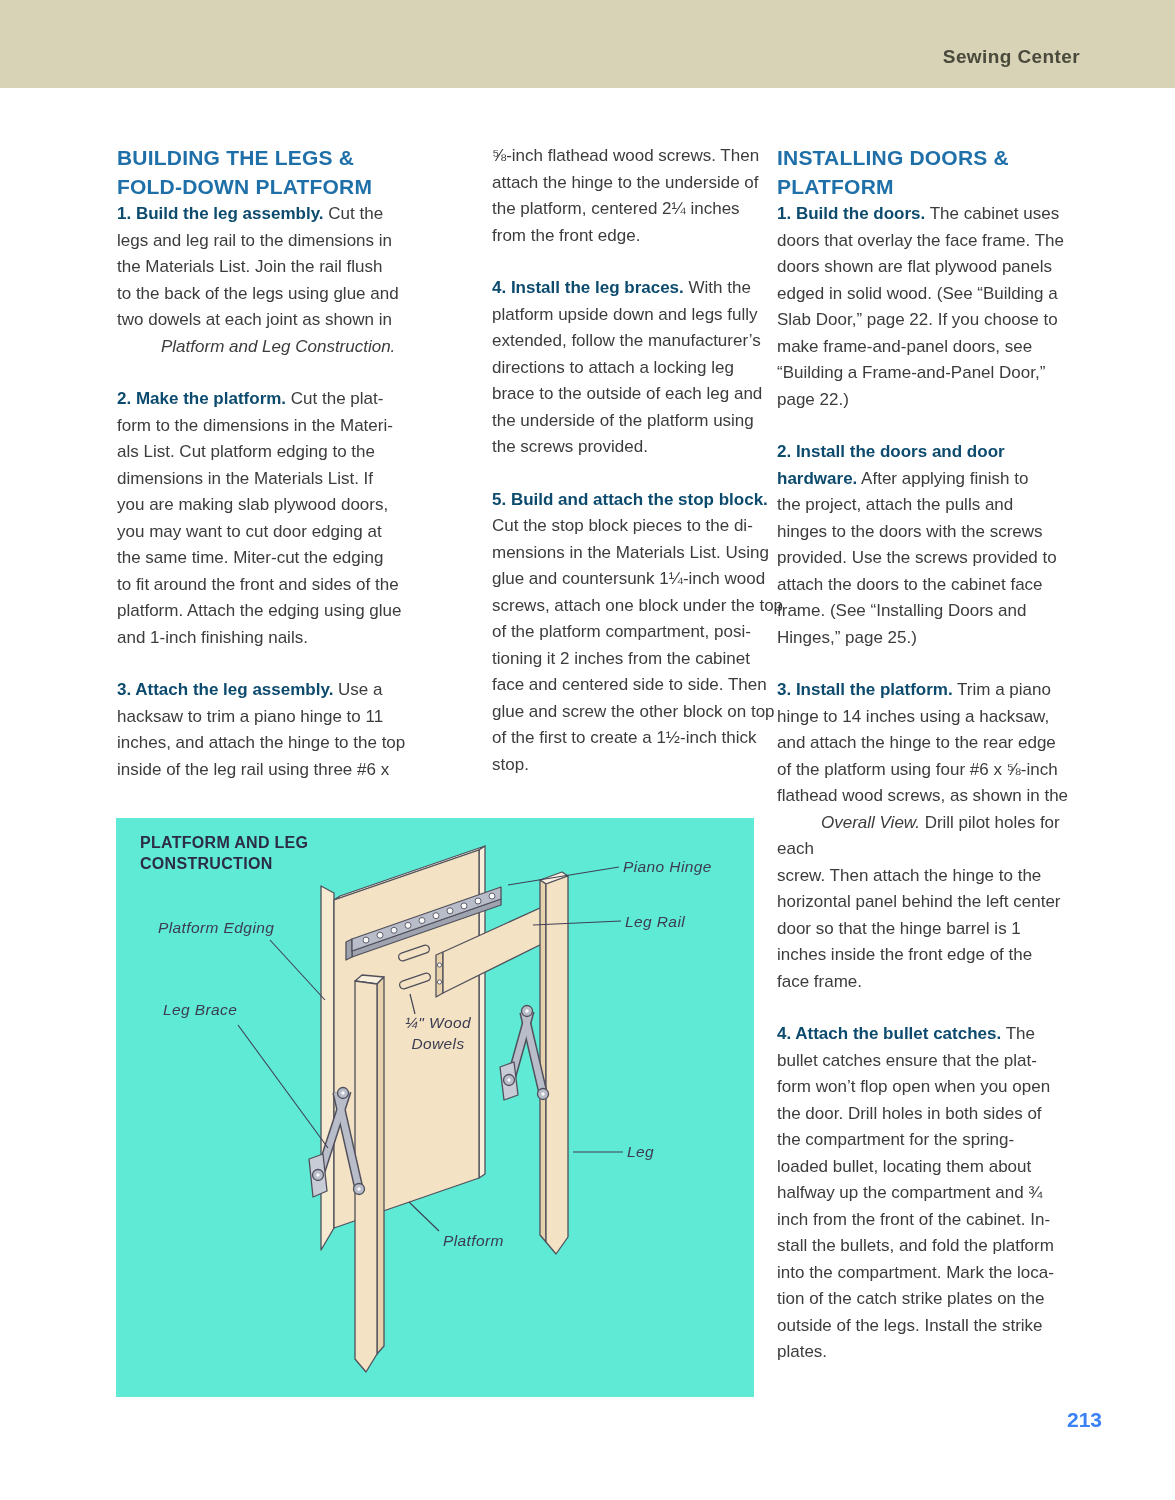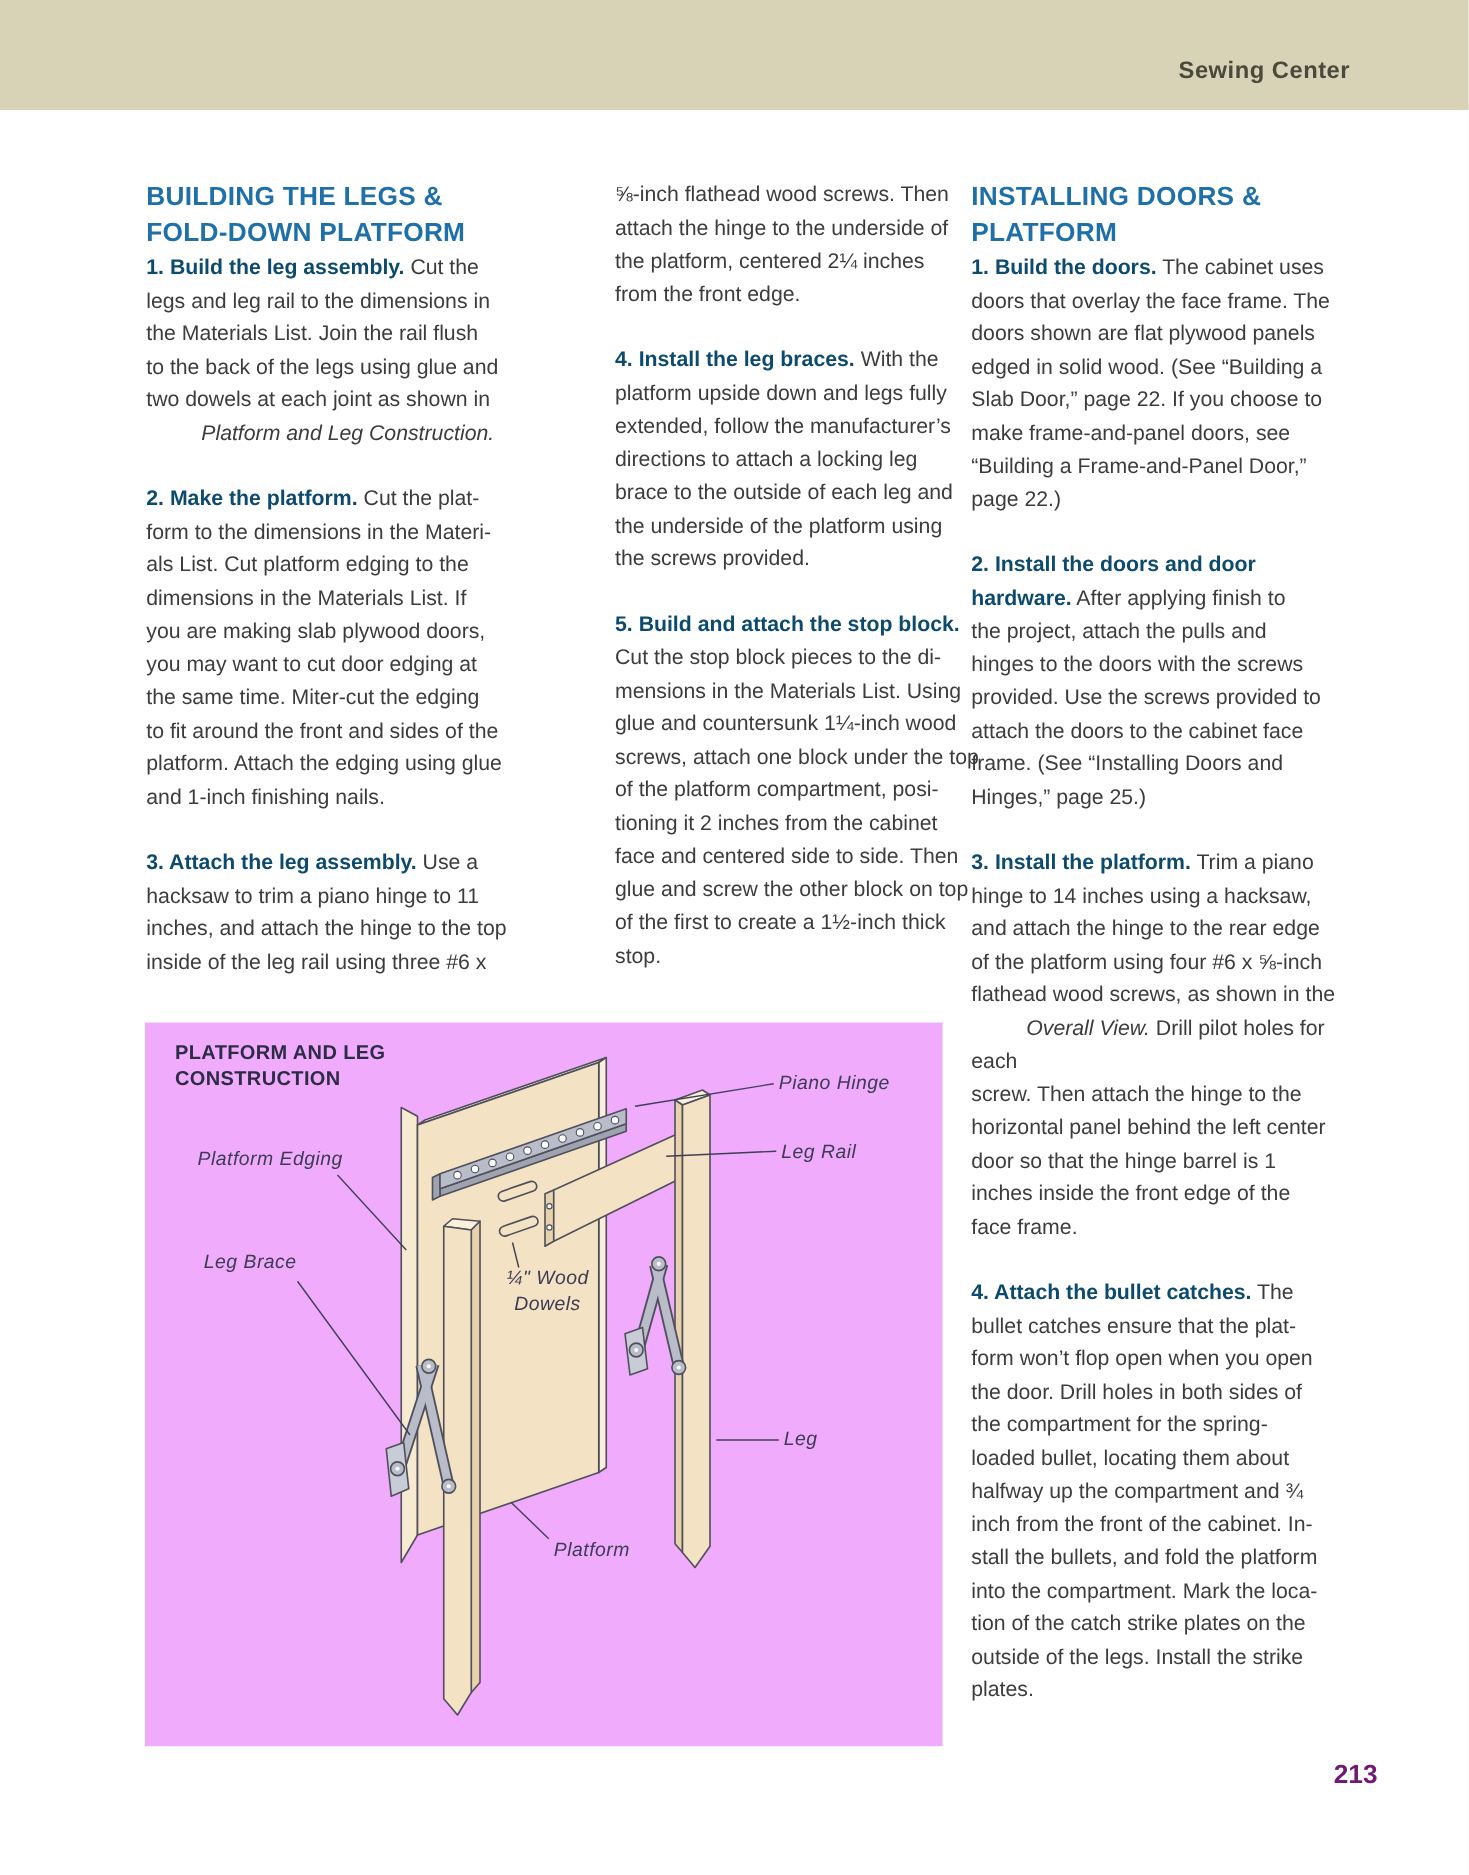--- a/index.html
+++ b/index.html
@@ -10,34 +10,34 @@
         color:#4a4a3c;letter-spacing:.4px;}
   .col{position:absolute;top:143px;font-size:17px;line-height:26.5px;color:#3c3c3c;}
   .col-left{left:117px;width:318px;}
   .col-mid{left:444px;width:318px;margin-left:48px;}
   .col-right{left:777px;width:318px;}
   .heading{font-size:21px;line-height:29px;color:#1f70a8;font-weight:bold;
         letter-spacing:.2px;margin:0;white-space:pre-line;}
   .para{margin:0 0 26px 0;white-space:pre-line;}
   .para .b{font-weight:bold;color:#0c4a6e;}
   .para .i{font-style:italic;margin-left:44px;}
-  .figure{position:absolute;left:116px;top:818px;width:638px;height:579px;background:#f0abfc;}
+  .figure{position:absolute;left:116px;top:818px;width:638px;height:579px;background:#5eead4;}
   .figure-title{position:absolute;left:24px;top:14px;font-size:16px;line-height:21px;
         font-weight:bold;color:#2c2c45;letter-spacing:.3px;white-space:pre-line;}
   .fig-label{position:absolute;font-size:15.5px;color:#3c3c52;font-style:italic;
         letter-spacing:.4px;white-space:pre-line;}
   .lbl-piano-hinge{left:507px;top:40px;font-style:italic;}
   .lbl-leg-rail{left:509px;top:95px;}
   .lbl-platform-edging{left:42px;top:101px;}
   .lbl-leg-brace{left:47px;top:183px;}
   .lbl-wood-dowels{left:272px;top:194px;width:100px;text-align:center;line-height:21px;}
   .lbl-leg{left:511px;top:325px;}
   .lbl-platform{left:327px;top:414px;}
   .fig-svg{position:absolute;left:0;top:0;width:638px;height:579px;}
-  .page-num{position:absolute;top:1408px;right:95px;font-size:21px;font-weight:bold;color:#701a75;}
+  .page-num{position:absolute;top:1408px;right:95px;font-size:21px;font-weight:bold;color:#3b82f6;}
 </style>
 </head>
 <body>
 
 <div class="page">
 
   <div class="header-band">
     <div class="header-title">Sewing Center</div>
   </div>
 

